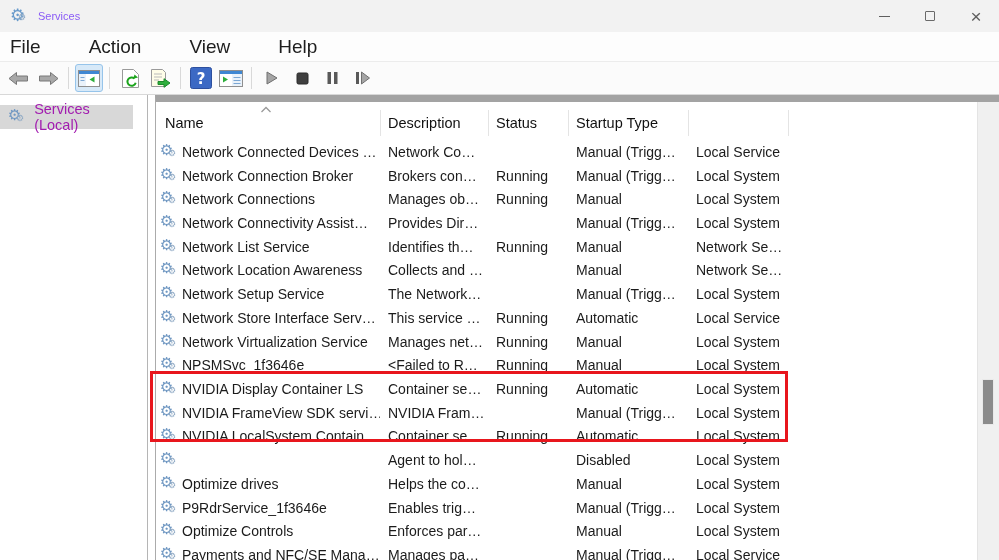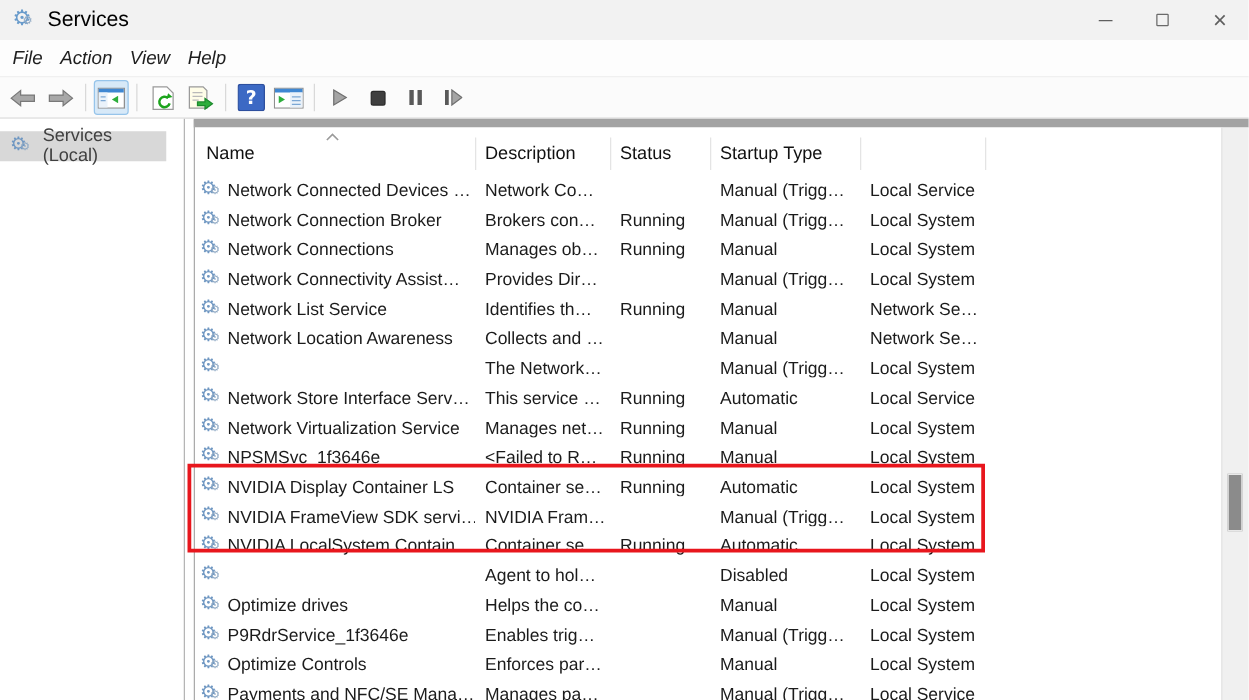--- a/index.html
+++ b/index.html
@@ -7,31 +7,31 @@
   body {
     font-family:"Liberation Sans","DejaVu Sans",sans-serif;
     background:#ffffff; color:#1b1b1b; position:relative;
     font-size:14px; -webkit-font-smoothing:antialiased;
   }
 
   
   .titlebar { position:absolute; left:0; top:0; width:999px; height:32px;
     background:#f2f2f2; display:flex; align-items:center; }
   .titlebar .app-gear { margin-left:10px; }
-  .title-text { margin-left:10px; color:#000000; font-size:17px; }
+  .title-text { margin-left:10px; color:#8b5cf6; font-size:11px; }
   .win-controls { position:absolute; right:0; top:0; height:32px; display:flex; }
   .win-btn { width:46px; height:32px; display:flex; align-items:center; justify-content:center; cursor:default; }
   .glyph-min { width:11px; height:1px; background:#5f5f5f; }
   .glyph-max { width:10px; height:10px; border:1.2px solid #6a6a6a; border-radius:1px; }
   .glyph-close { font-size:19px; color:#5f5f5f; line-height:1; font-weight:300; }
 
   
   .menubar { position:absolute; left:0; top:32px; width:999px; height:30px;
     background:#fdfdfd; border-bottom:1px solid #ececec; display:flex; align-items:center; }
-  .menu-item { padding:0 7px; font-size:15px; color:#1e1e1e; height:100%; display:flex; align-items:center;font-style:italic; }
+  .menu-item { padding:0 24px; font-size:19px; color:#1e1e1e; height:100%; display:flex; align-items:center; }
   .menu-item:first-child { padding-left:10px; }
 
   
   .toolbar { position:absolute; left:0; top:62px; width:999px; height:33px;
     background:#fbfbfb; border-bottom:1px solid #d8d8d8; display:flex; align-items:center; }
   .tb-btn { height:28px; min-width:28px; display:flex; align-items:center; justify-content:center;
     margin:0 1px; border:1px solid transparent; border-radius:3px; }
   .tb-btn.active { background:#d7e9f8; border-color:#96c4ea; }
   .tb-sep { width:1px; height:22px; background:#d9d9d9; margin:0 5px; }
   .toolbar svg { display:block; }
@@ -41,21 +41,21 @@
     font-family:"DejaVu Sans",sans-serif; }
   .gear .g1 { position:absolute; left:0; top:-2px; font-size:15px; color:#6f97c2; }
   .gear .g2 { position:absolute; left:8px; top:5px; font-size:9px; color:#8fa9c4; }
   .gear.big .g1 { font-size:17px; color:#699bcb; }
 
   
   .sidebar { position:absolute; left:0; top:95px; width:148px; bottom:0;
     background:#ffffff; border-right:1px solid #b5b5b5; }
   .tree-item { margin-top:10px; height:24px; width:133px; background:#d8d8d8;
     display:flex; align-items:center; padding-left:8px; }
-  .tree-item .label { margin-left:9px; font-size:14.5px; color:#404040; }
+  .tree-item .label { margin-left:9px; font-size:14.5px; color:#a21caf; }
 
   .listpanel { position:absolute; left:155px; top:95px; right:0; bottom:0;
     background:#ffffff; border-left:1px solid #ababab; border-top:7px solid #a3a3a3; }
 
   
   .lv-header { position:absolute; left:0; top:0; right:22px; height:38px; background:#fff;
     display:grid; grid-template-columns:224px 108px 80px 120px 100px 1fr; }
   .lv-h-cell { padding-top:13px; font-size:14.5px; color:#111; white-space:nowrap; overflow:hidden; }
   .lv-h-cell.name { padding-left:9px; }
   .lv-h-cell.pad { padding-left:8px; }
@@ -310,20 +310,21 @@
     <div class="cell pad">Network Se…</div>
     <div class="cell"></div>
   </div>
 
   <div class="lv-row">
     <div class="cell name">
       <span class="gear">
             <span class="g1">⚙</span>
             <span class="g2">⚙</span>
           </span>
+      <span>Network Setup Service</span>
     </div>
     <div class="cell pad">The Network…</div>
     <div class="cell pad"></div>
     <div class="cell pad">Manual (Trigg…</div>
     <div class="cell pad">Local System</div>
     <div class="cell"></div>
   </div>
 
   <div class="lv-row">
     <div class="cell name">

